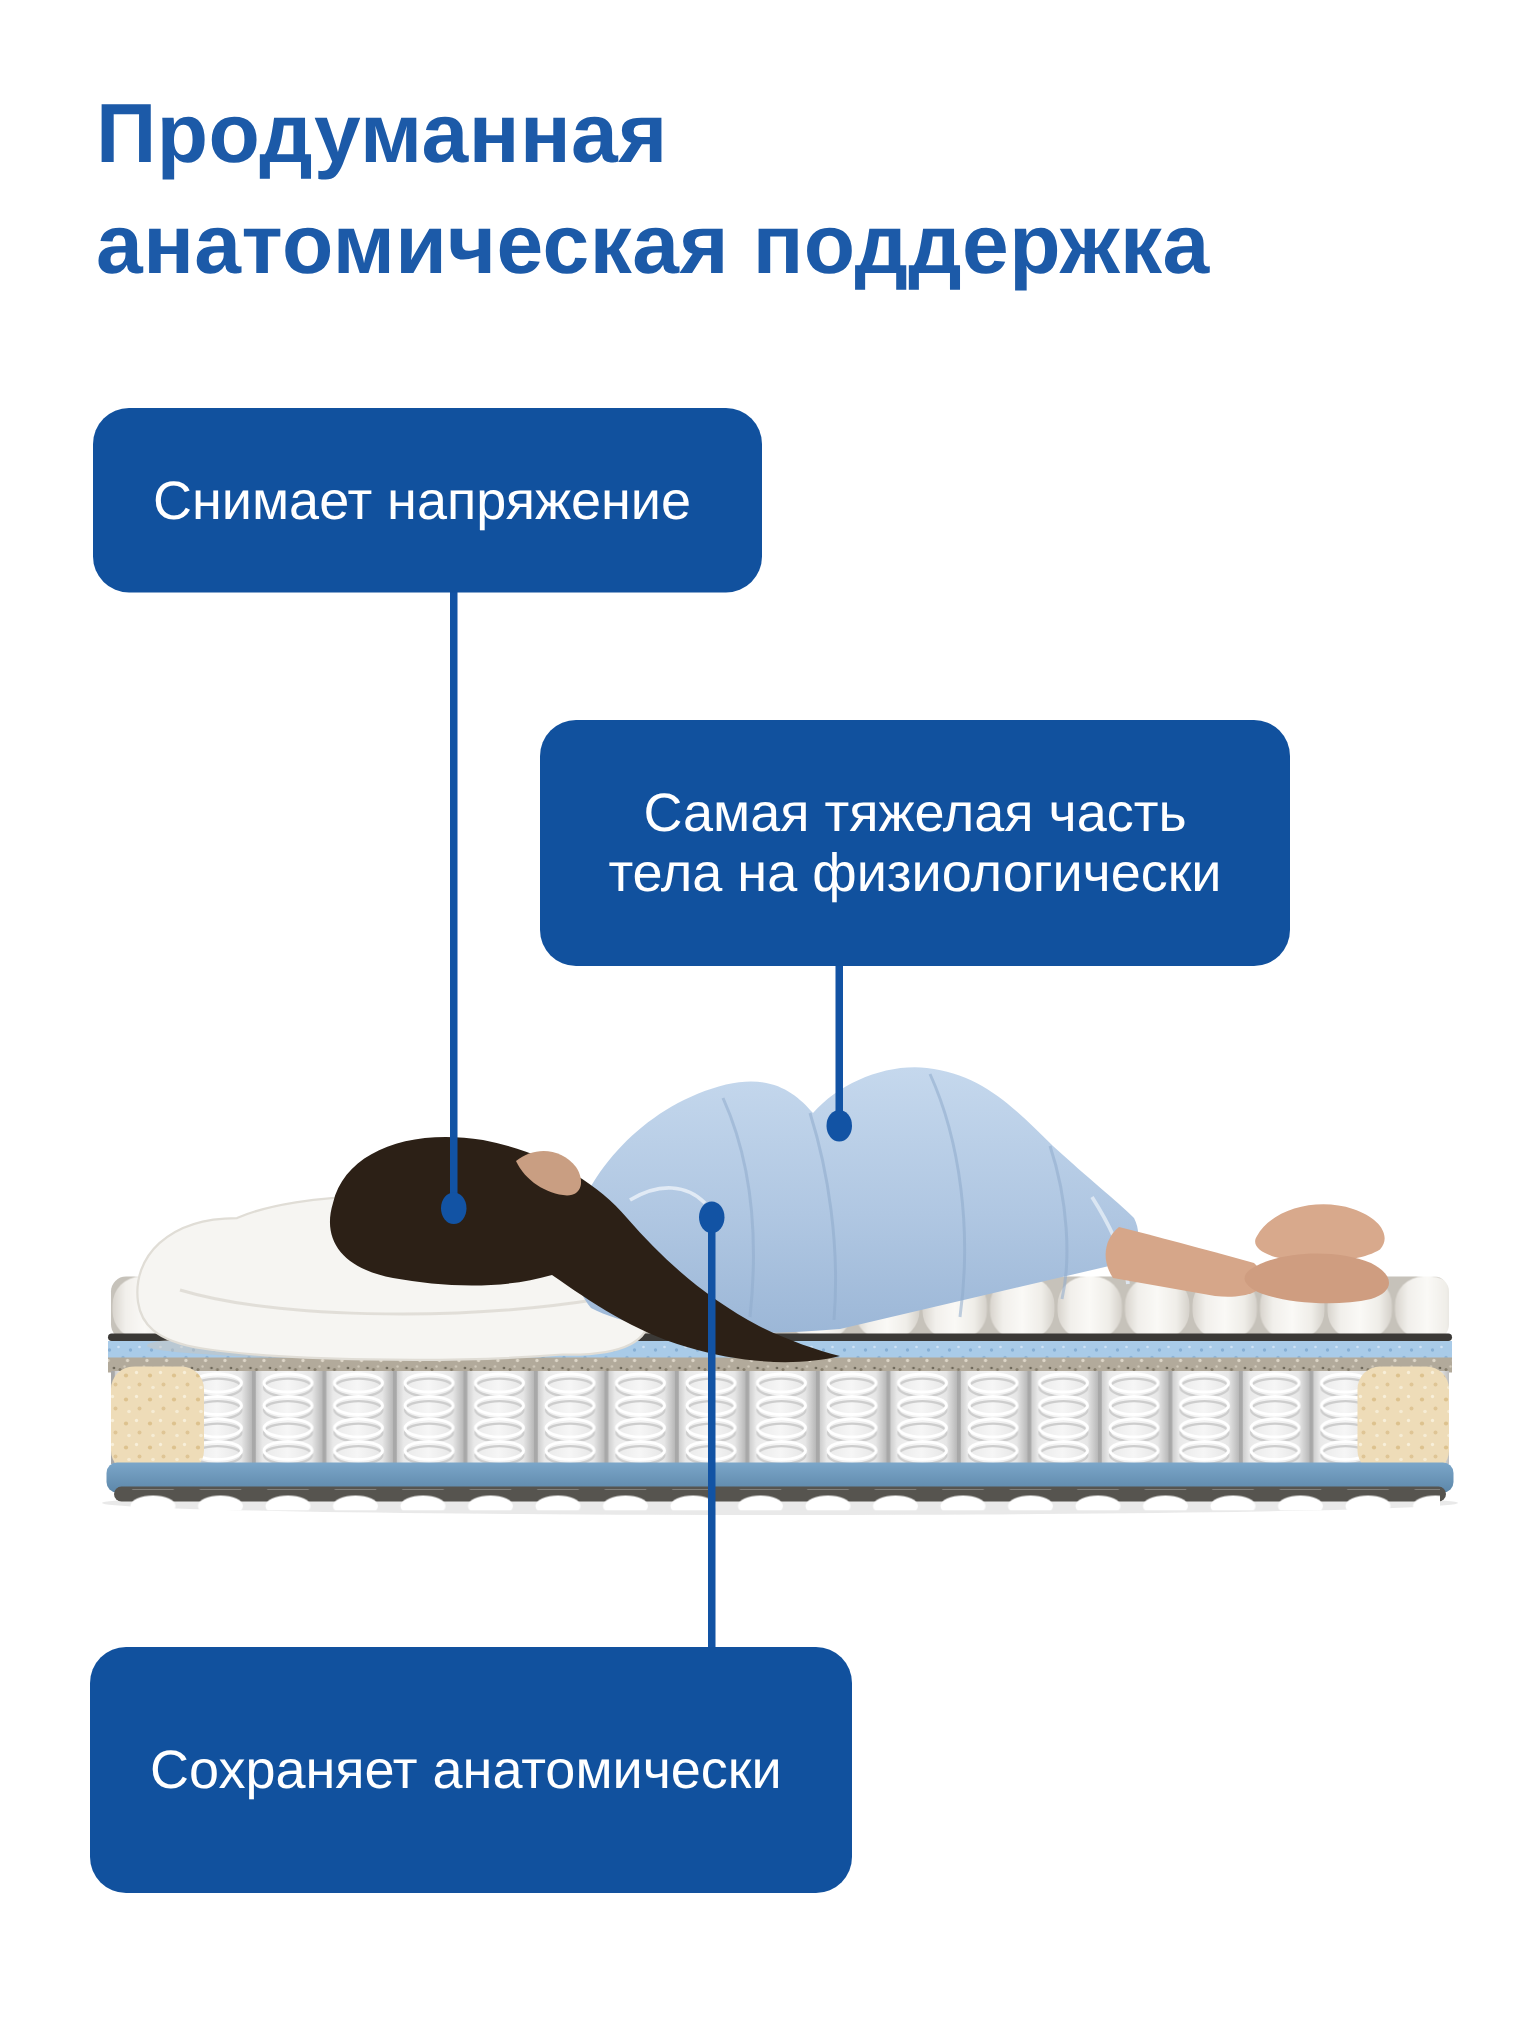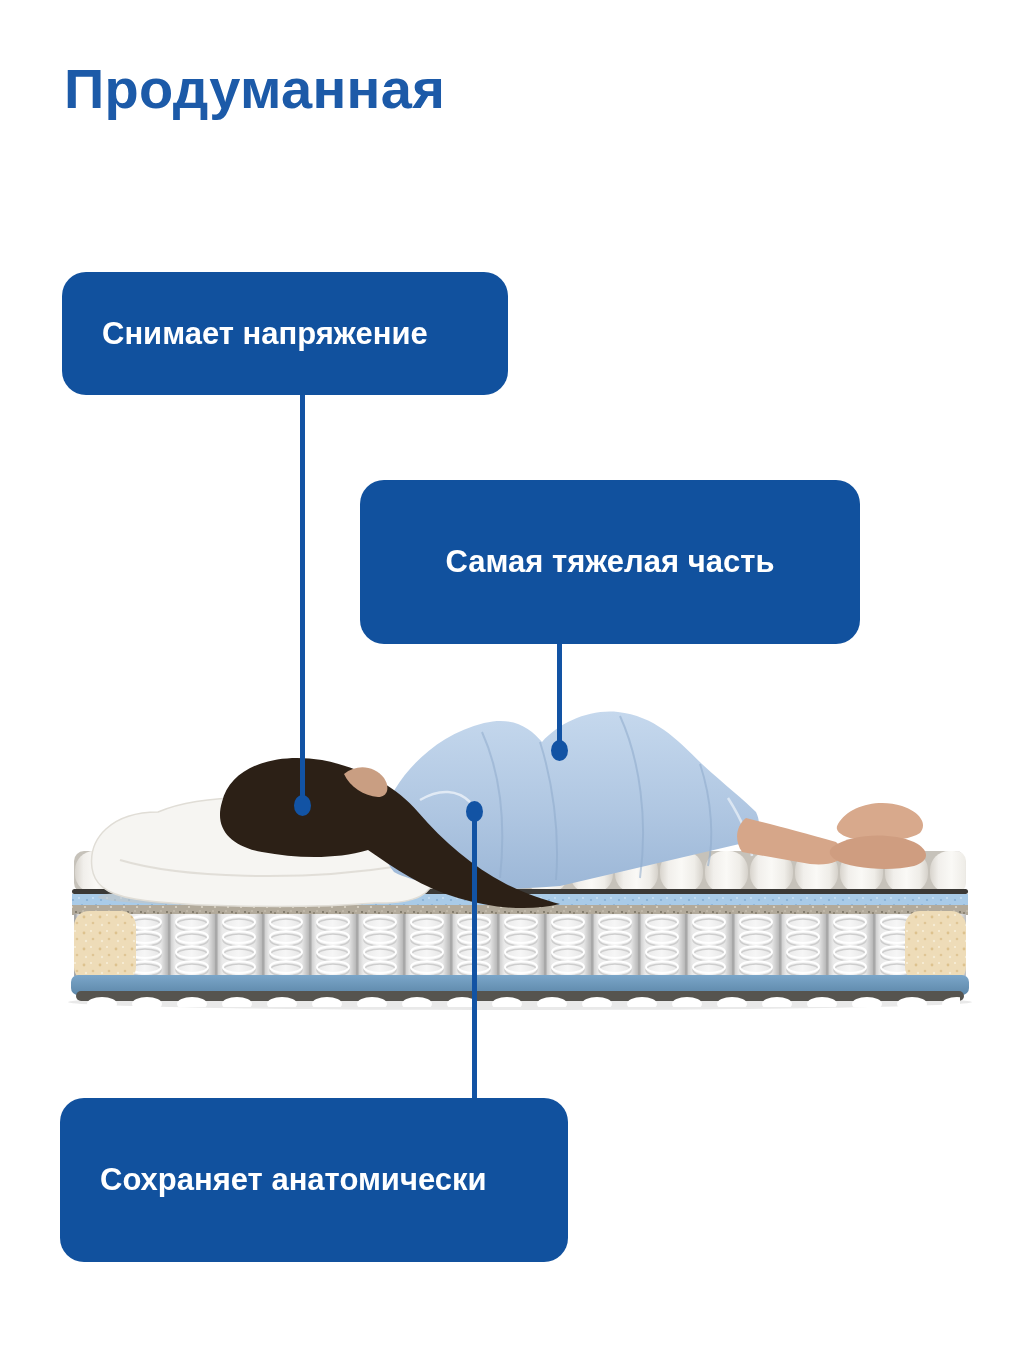--- a/index.html
+++ b/index.html
@@ -16,35 +16,36 @@
   .line{position:absolute;width:5px;background:#1253a4;z-index:2;}
   .l1{left:300px;top:393px;height:414px;}
   .l2{left:557px;top:641px;height:111px;}
   .l3{left:472px;top:811px;height:288px;}
   .dot{position:absolute;width:17px;height:21px;border-radius:50%;background:#1253a4;z-index:3;}
   .d1{left:294px;top:795px;}
   .d2{left:551px;top:740px;}
   .d3{left:466px;top:801px;}
   .callout{
     position:absolute;background:#11519e;border-radius:24px;color:#ffffff;
-    font-size:31px;line-height:40px;font-weight:700;z-index:4;
+    font-size:36px;line-height:40px;font-weight:400;z-index:4;
     display:flex;flex-direction:column;justify-content:center;
     padding:0 40px;box-sizing:border-box;
   }
   .c1{left:62px;top:272px;width:446px;height:123px;}
   .c2{left:360px;top:480px;width:500px;height:164px;align-items:center;}
   .c3{left:60px;top:1098px;width:508px;height:164px;}
 </style>
 </head>
 <body>
 
 <div class="canvas">
 
   <h1 class="title">
     <span>Продуманная</span><br>
+    <span>анатомическая поддержка</span>
   </h1>
 
   <svg class="illus" viewBox="0 0 1020 1360" aria-hidden="true">
     <defs>
       <linearGradient id="gQuilt" x1="0" y1="0" x2="1" y2="0">
         <stop offset="0" stop-color="#d8d4cd"></stop>
           <stop offset="0.2" stop-color="#f1efeb"></stop>
         <stop offset="0.5" stop-color="#faf9f6"></stop>
           <stop offset="0.8" stop-color="#efede8"></stop>
         <stop offset="1" stop-color="#d5d1ca"></stop>
@@ -167,19 +168,20 @@
   <div class="dot d1"></div>
   <div class="dot d2"></div>
   <div class="dot d3"></div>
 
   <div class="callout c1">
     <div>Снимает напряжение</div>
   </div>
 
   <div class="callout c2">
     <div>Самая тяжелая часть</div>
+    <div>тела на физиологически</div>
   </div>
 
   <div class="callout c3">
     <div>Сохраняет анатомически</div>
   </div>
 
 </div>
 
 </body></html>

